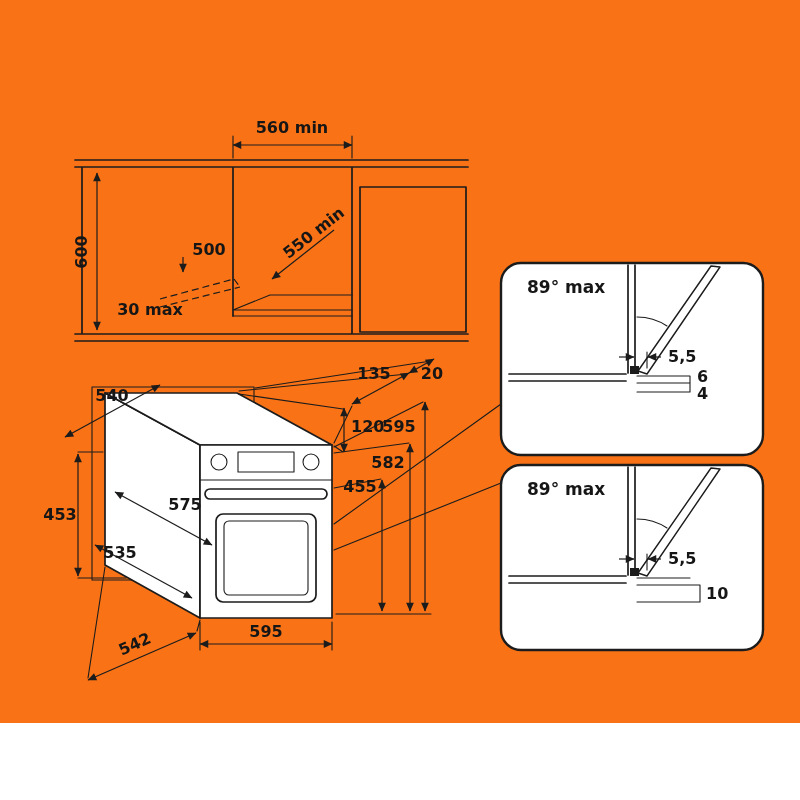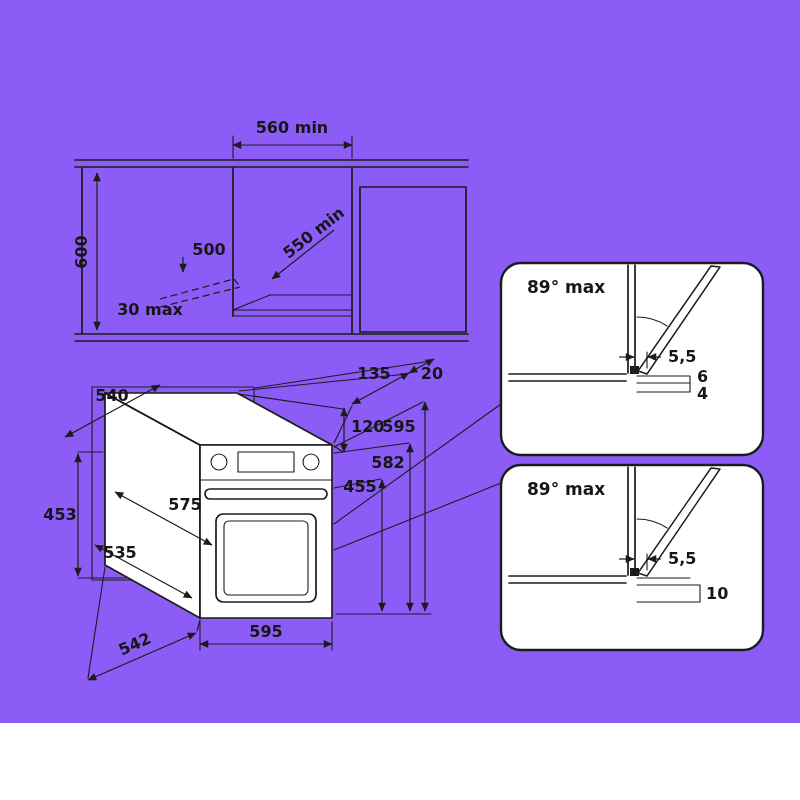--- a/index.html
+++ b/index.html
@@ -1,16 +1,16 @@
 <!DOCTYPE html>
 <html><head>
 <meta charset="utf-8">
 <style>
   html,body{margin:0;padding:0;background:#ffffff}
-  .stage{position:relative;width:800px;height:723px;background:#8b5cf6;overflow:hidden;
+  .stage{position:relative;width:800px;height:723px;background:#f97316;overflow:hidden;
          font-family:"DejaVu Sans","Liberation Sans",sans-serif}
   svg text{font-family:"DejaVu Sans","Liberation Sans",sans-serif;font-weight:bold;
            font-size:16px;fill:#161616}
   svg text.big{font-size:17px}
   .o{fill:none;stroke:#1c1c1c;stroke-width:1.7;stroke-linecap:round;stroke-linejoin:round}
   .t{fill:none;stroke:#1c1c1c;stroke-width:1.1;stroke-linecap:round;stroke-linejoin:round}
   .w{fill:#ffffff;stroke:#1c1c1c;stroke-width:1.7;stroke-linejoin:round}
   .w2{fill:#ffffff;stroke:#1c1c1c;stroke-width:1.4;stroke-linejoin:round}
   .d{fill:none;stroke:#1c1c1c;stroke-width:1.2}
   .dash{fill:none;stroke:#1c1c1c;stroke-width:1.2;stroke-dasharray:7 4}

